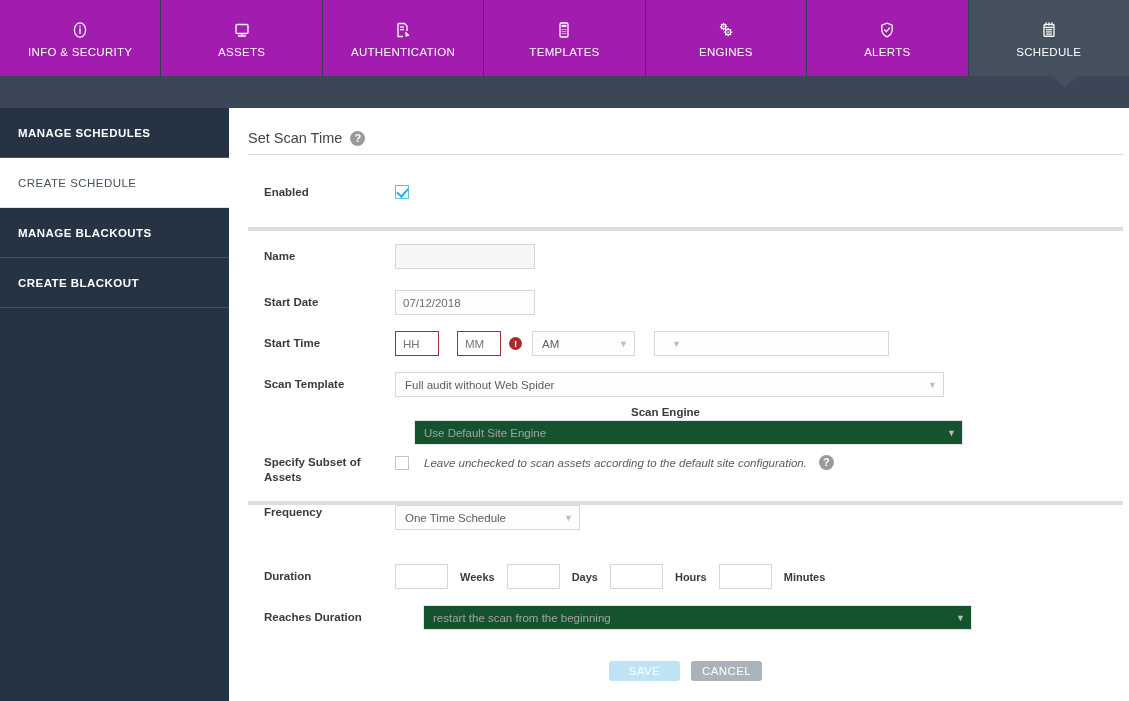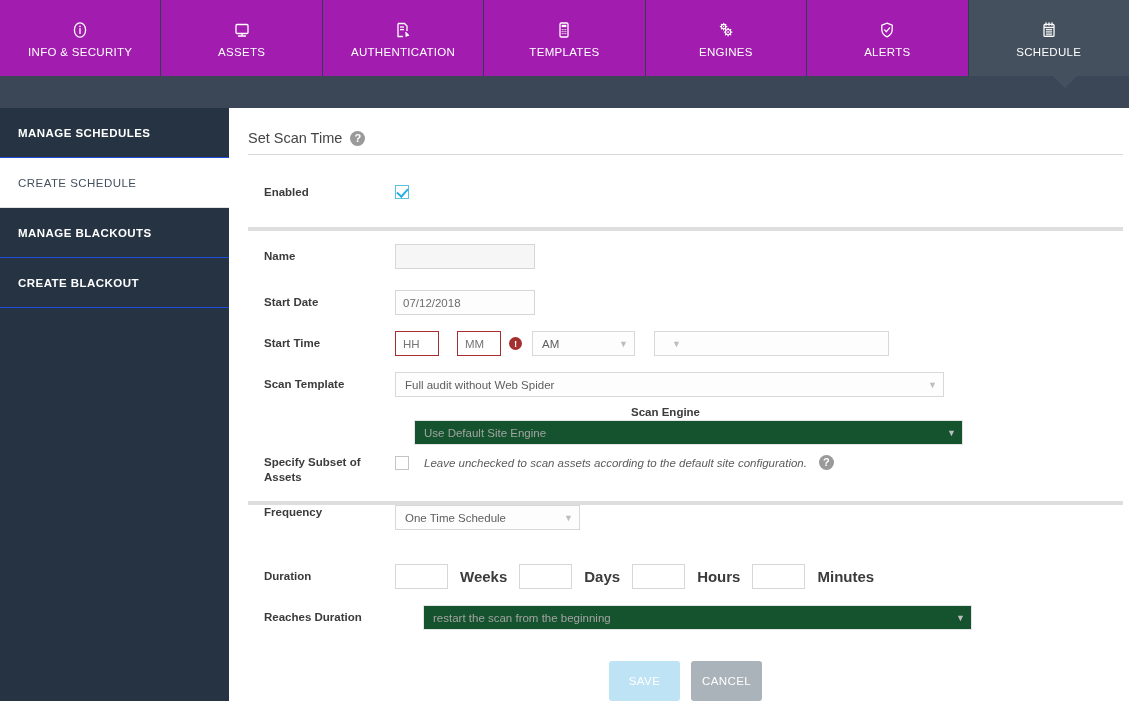--- a/index.html
+++ b/index.html
@@ -235,36 +235,36 @@
   }
 
   .hint-text {
     font-size: 11.5px;
     font-style: italic;
     color: #5b5b5b;
     margin-left: 15px;
   }
 
   .unit-label {
-    font-size: 15px;
+    font-size: 11px;
     font-weight: 700;
     color: #3b3b3b;
     margin: 16px 12px;
   }
 
   
   .btn-bar {
     display: flex;
     justify-content: center;
     align-items: center;
     padding-top: 23px;
     width: 875px;
   }
   .btn {
-    height: 40px;
+    height: 20px;
     min-width: 71px;
     border: none;
     border-radius: 3px;
     font-family: "Liberation Sans", sans-serif;
     font-size: 11.5px;
     letter-spacing: 0.4px;
     color: #ffffff;
     cursor: pointer;
     display: inline-flex;
     align-items: center; justify-content: center;

